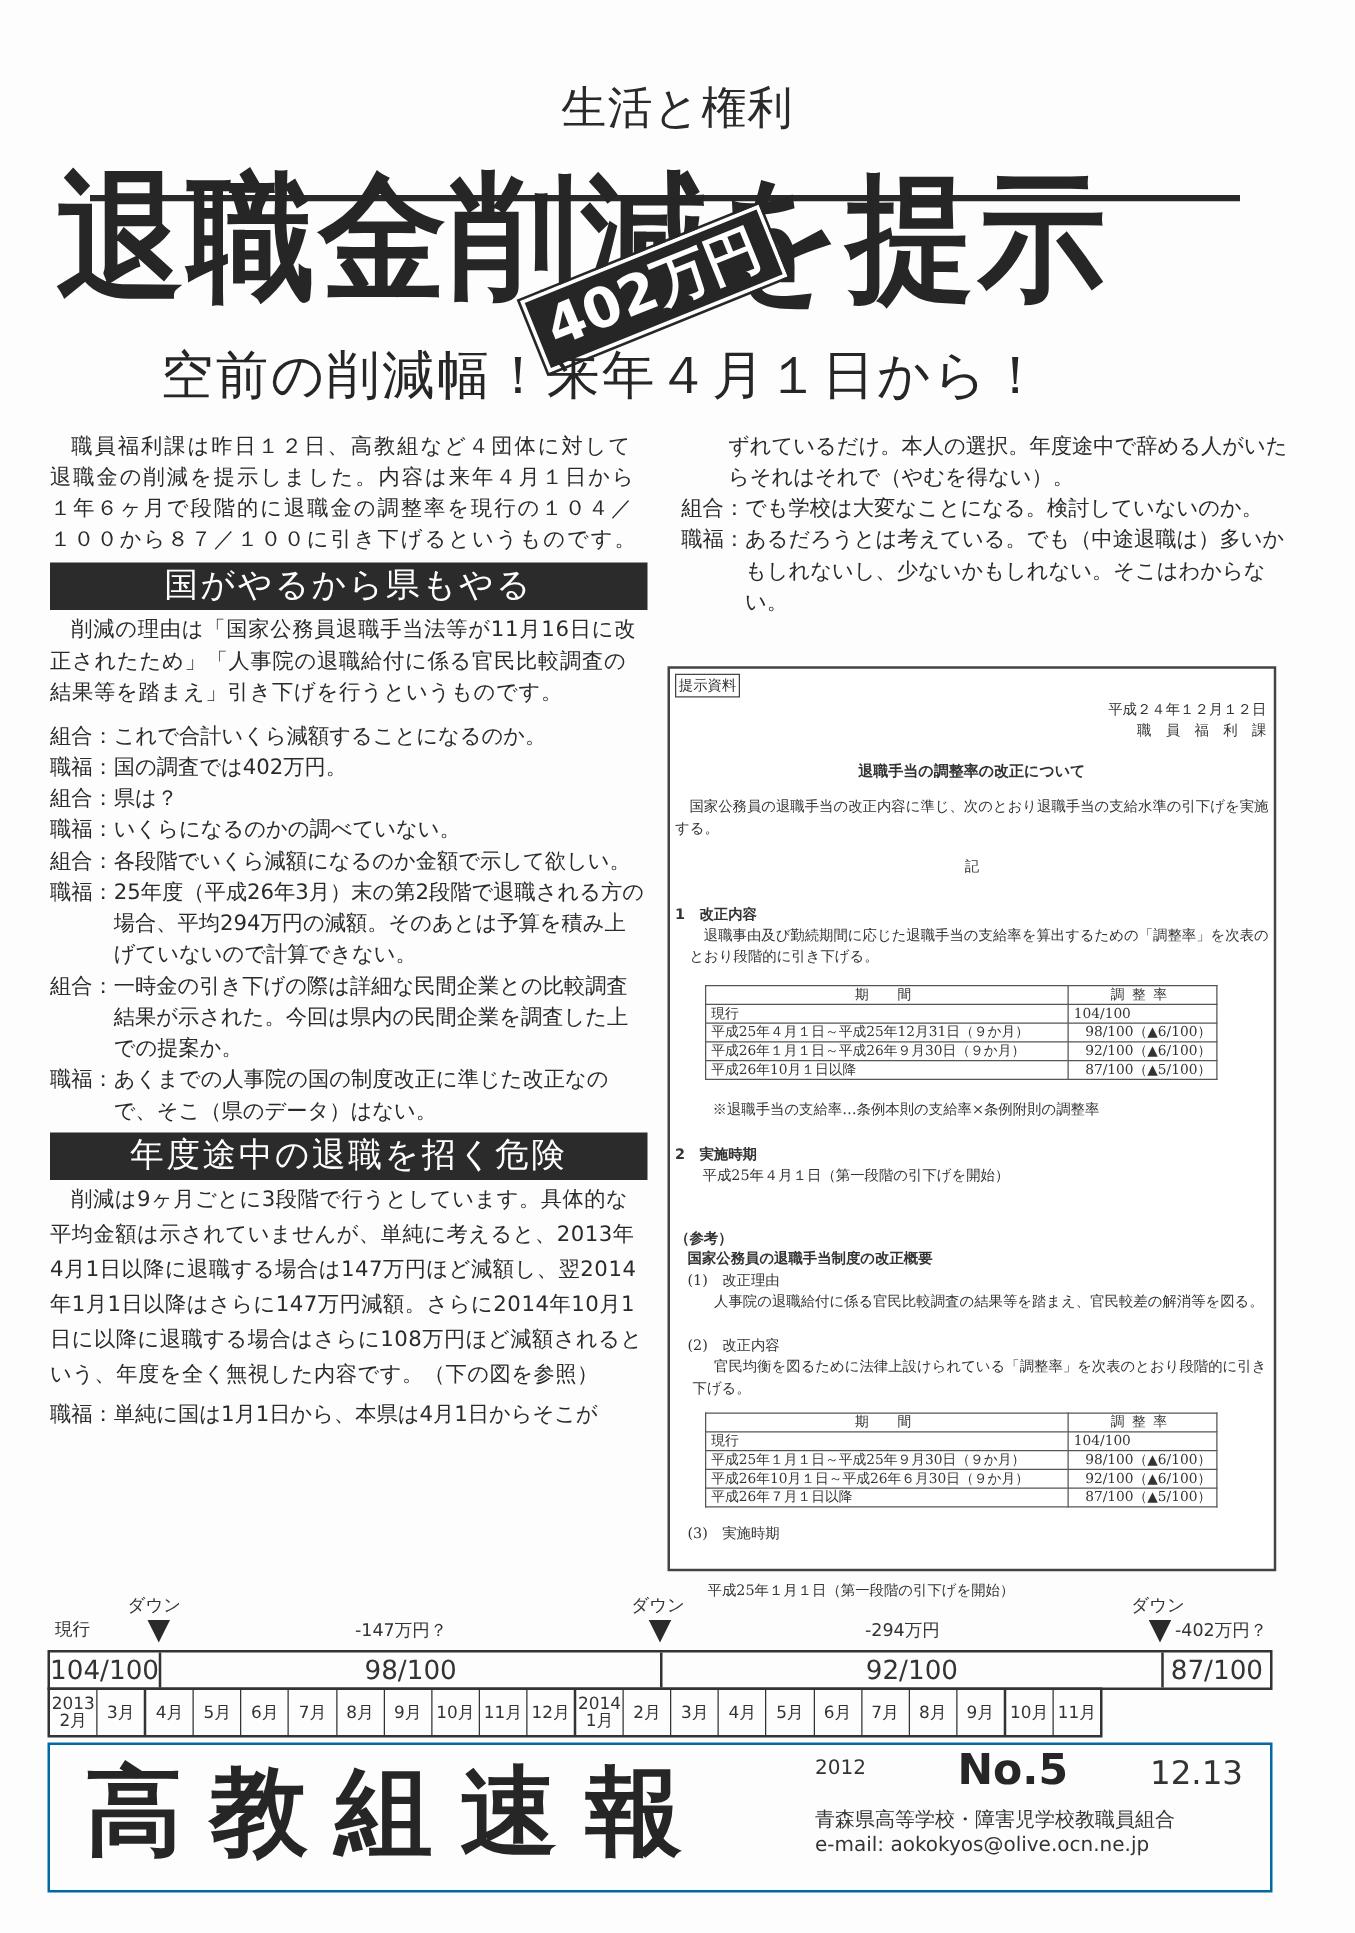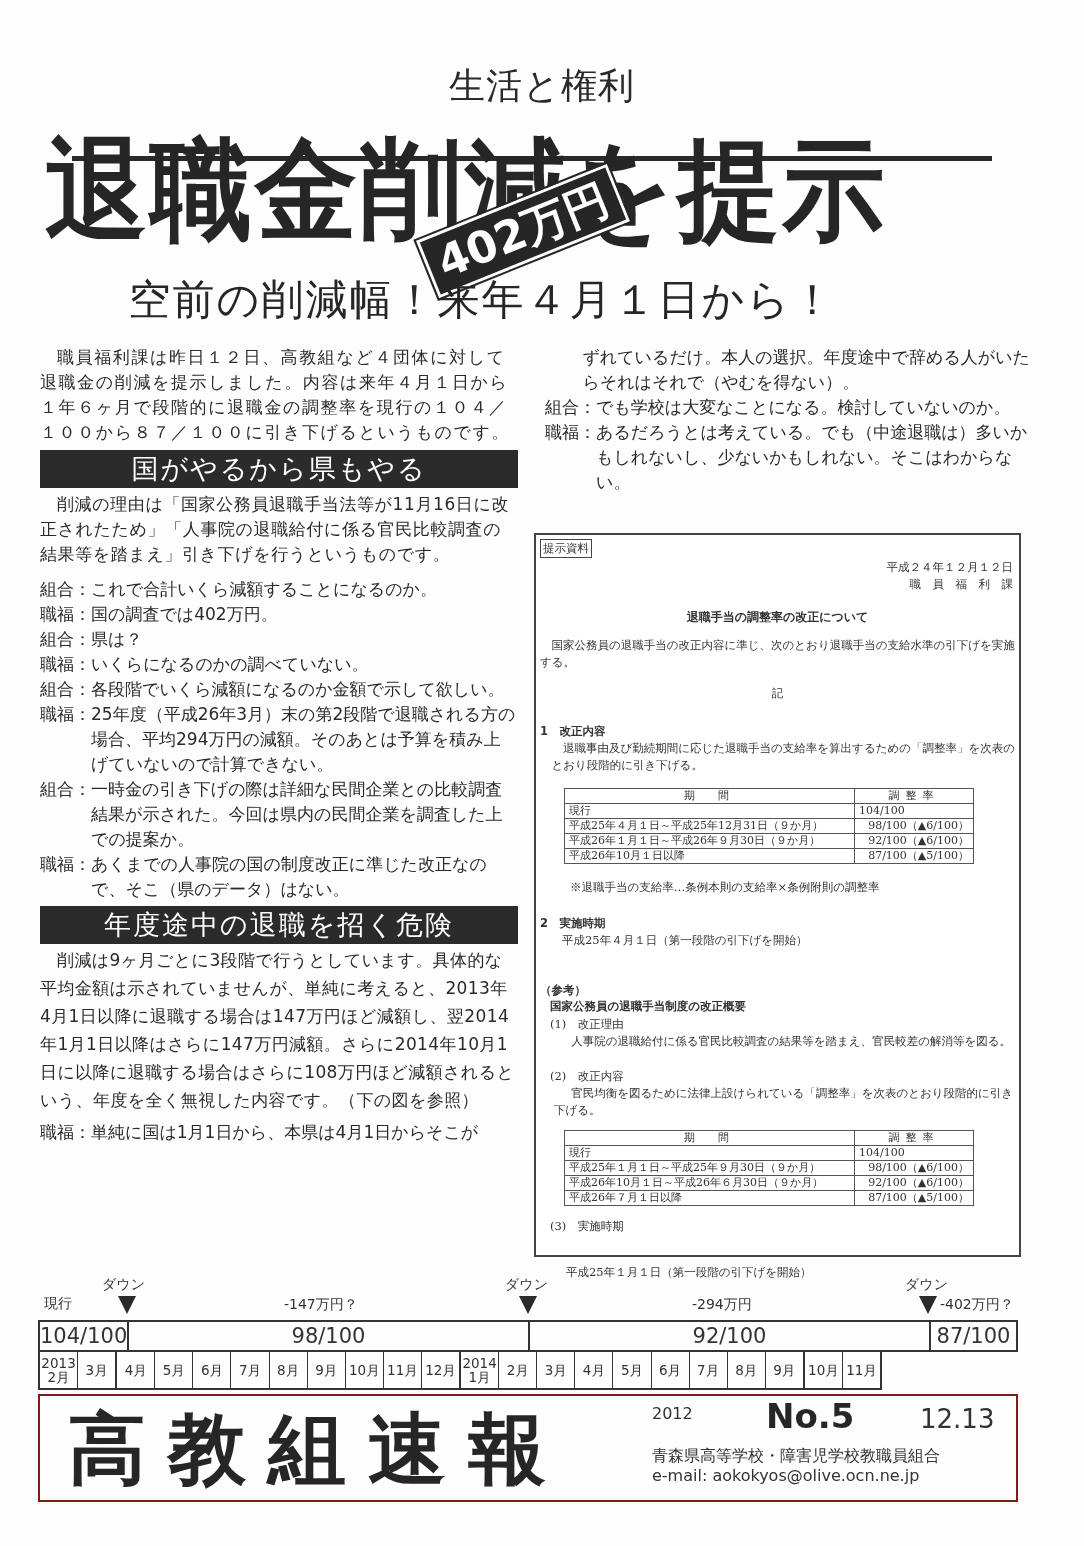--- a/index.html
+++ b/index.html
@@ -39,21 +39,21 @@
   .tl-arrow { width: 0; height: 0; border-left: 9px solid transparent; border-right: 9px solid transparent; border-top: 18px solid #2a2a2a; }
   .tl-rate-row { left: 38px; top: 1320px; width: 980px; height: 32px; border: 2px solid #333; display: flex; }
   .tl-rate { border-right: 2px solid #333; text-align: center; font-size: 21px; line-height: 28px; color: #333; }
   .tl-rate:last-child { border-right: none; }
   .tl-month-row { left: 38px; top: 1350px; width: 844px; height: 40px; border: 2px solid #333; display: flex; }
   .tl-month { flex: 1; border-right: 1.5px solid #333; text-align: center; font-size: 13.5px; color: #333; display: flex; align-items: center; justify-content: center; flex-direction: column; line-height: 14px; }
   .tl-month:last-child { border-right: none; }
   .tl-month.thick { border-right: 2px solid #333; }
 
   
-  .masthead { left: 38px; top: 1394px; width: 980px; height: 108px; border: 2px solid #7f1d1d; }
+  .masthead { left: 38px; top: 1394px; width: 980px; height: 120px; border: 2px solid #0369a1; }
   .mast-title { position: absolute; left: 28px; top: 2px; font-size: 78px; font-weight: 900; letter-spacing: 22px; color: #262626; white-space: nowrap; }
   .mast-year { position: absolute; left: 612px; top: 8px; font-size: 16px; color: #333; text-align: center; }
   .mast-no { position: absolute; left: 726px; top: 0px; font-size: 34px; font-weight: 700; color: #262626; }
   .mast-date { position: absolute; left: 880px; top: 8px; font-size: 26px; color: #333; }
   .mast-org { position: absolute; left: 612px; top: 50px; font-size: 16px; color: #333; white-space: nowrap; }
   .mast-email { position: absolute; left: 612px; top: 70px; font-size: 16px; color: #333; white-space: nowrap; }
 </style>
 </head>
 <body>
 

